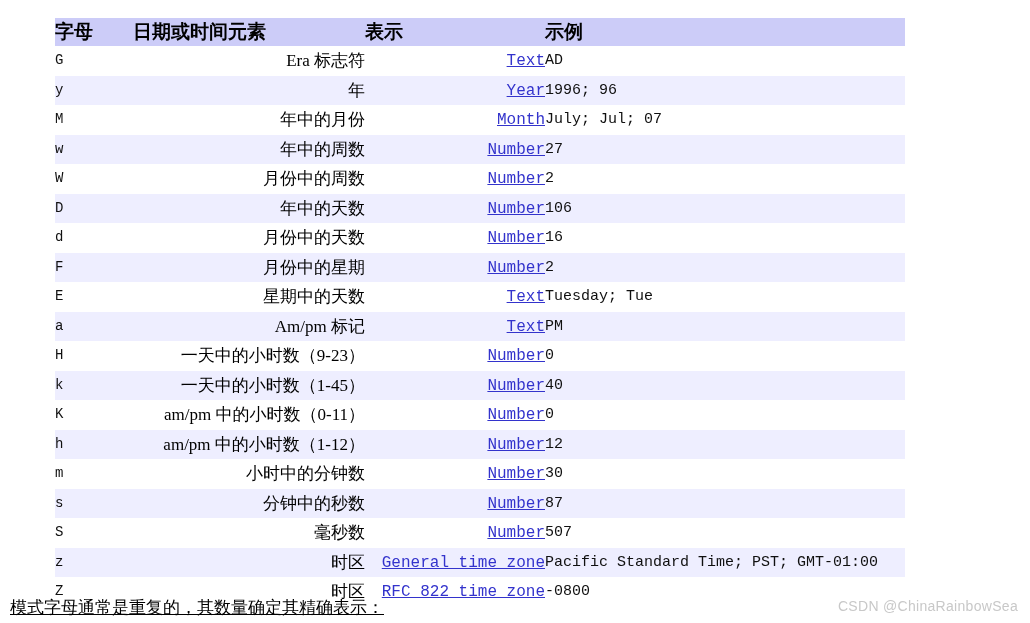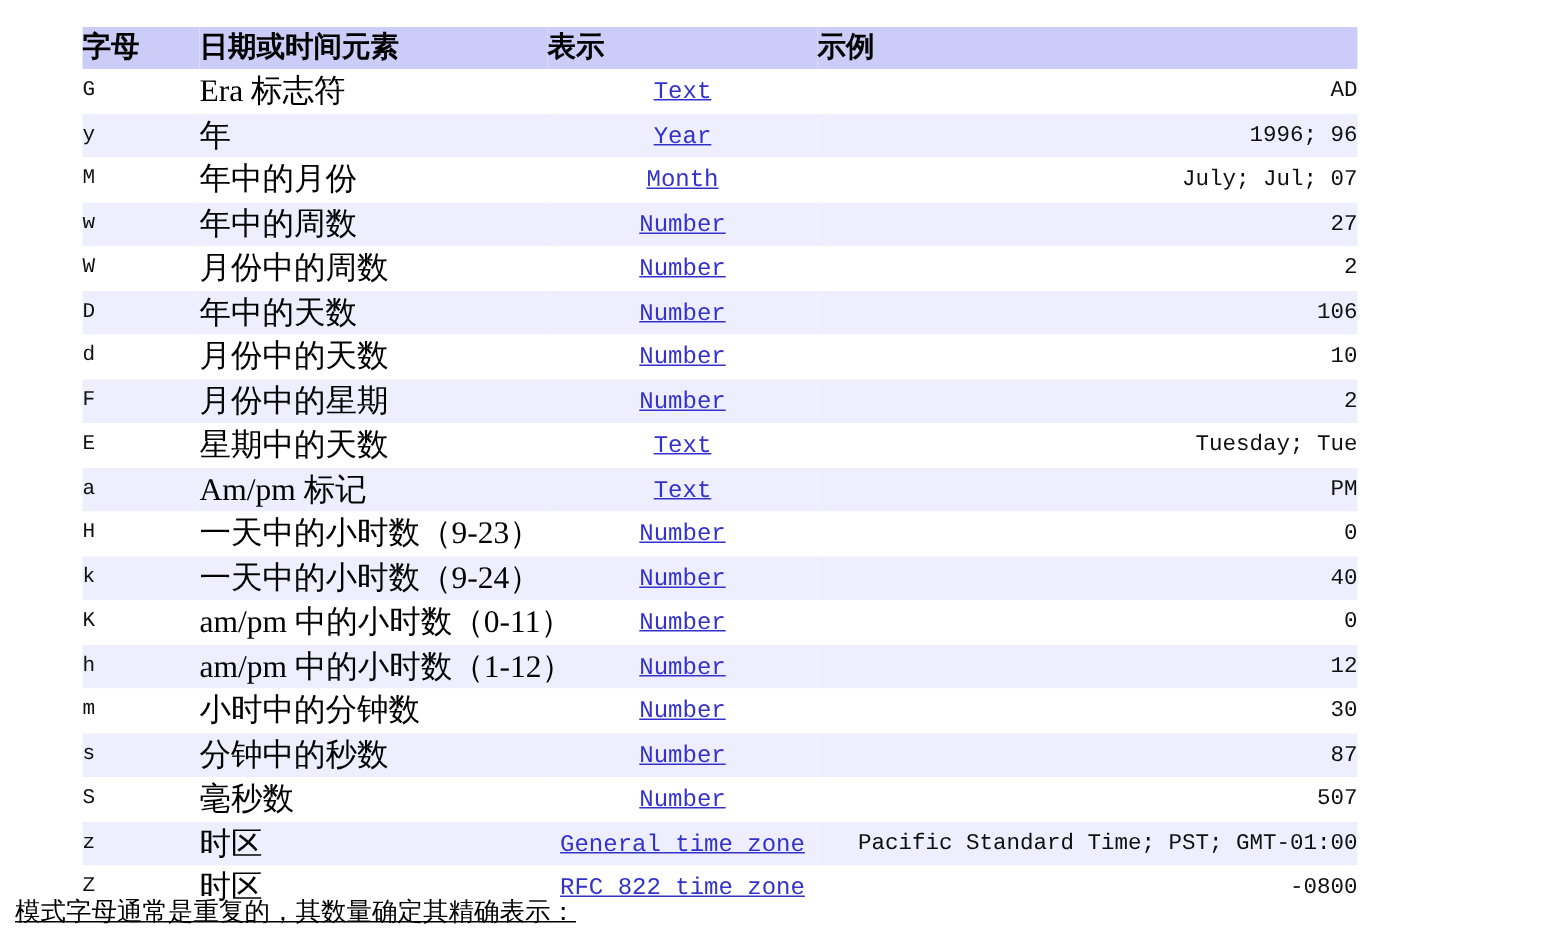--- a/index.html
+++ b/index.html
@@ -60,40 +60,40 @@
   .pattern-table tbody tr.row-odd  td { background: #eeeeff; }
 
   .cell-letter {
     font-family: "Liberation Mono", "DejaVu Sans Mono", monospace;
     font-size: 14px;
     color: #101010;
     text-align: left;
   }
   .cell-element {
     font-family: "Liberation Serif", "DejaVu Serif", serif;
-    font-size: 21px;
+    font-size: 17px;
     color: #000000;
-    text-align: left;
+    text-align: right;
   }
   .cell-present {
-    text-align: center;
+    text-align: right;
     font-size: 17px;
   }
   .cell-present .tlink {
     font-family: "Liberation Mono", "DejaVu Sans Mono", monospace;
     font-size: 16px;
     color: #3333cc;
     text-decoration: underline;
     cursor: pointer;
   }
   .cell-example {
     font-family: "Liberation Mono", "DejaVu Sans Mono", monospace;
     font-size: 15px;
     color: #101010;
-    text-align: right;
+    text-align: left;
   }
 
   .caption {
     position: absolute;
     left: 10px;
     top: 596px;
     font-family: "Liberation Serif", "DejaVu Serif", serif;
     font-size: 17px;
     color: #000000;
     white-space: nowrap;
@@ -166,21 +166,21 @@
         <tr class="row-odd">
           <td class="cell-letter">D</td>
           <td class="cell-element">年中的天数</td>
           <td class="cell-present"><span class="tlink">Number</span></td>
           <td class="cell-example">106</td>
         </tr>
         <tr class="row-even">
           <td class="cell-letter">d</td>
           <td class="cell-element">月份中的天数</td>
           <td class="cell-present"><span class="tlink">Number</span></td>
-          <td class="cell-example">10</td>
+          <td class="cell-example">16</td>
         </tr>
         <tr class="row-odd">
           <td class="cell-letter">F</td>
           <td class="cell-element">月份中的星期</td>
           <td class="cell-present"><span class="tlink">Number</span></td>
           <td class="cell-example">2</td>
         </tr>
         <tr class="row-even">
           <td class="cell-letter">E</td>
           <td class="cell-element">星期中的天数</td>
@@ -194,21 +194,21 @@
           <td class="cell-example">PM</td>
         </tr>
         <tr class="row-even">
           <td class="cell-letter">H</td>
           <td class="cell-element">一天中的小时数（9-23）</td>
           <td class="cell-present"><span class="tlink">Number</span></td>
           <td class="cell-example">0</td>
         </tr>
         <tr class="row-odd">
           <td class="cell-letter">k</td>
-          <td class="cell-element">一天中的小时数（9-24）</td>
+          <td class="cell-element">一天中的小时数（1-45）</td>
           <td class="cell-present"><span class="tlink">Number</span></td>
           <td class="cell-example">40</td>
         </tr>
         <tr class="row-even">
           <td class="cell-letter">K</td>
           <td class="cell-element">am/pm 中的小时数（0-11）</td>
           <td class="cell-present"><span class="tlink">Number</span></td>
           <td class="cell-example">0</td>
         </tr>
         <tr class="row-odd">
@@ -245,14 +245,15 @@
           <td class="cell-letter">Z</td>
           <td class="cell-element">时区</td>
           <td class="cell-present"><span class="tlink">RFC 822 time zone</span></td>
           <td class="cell-example">-0800</td>
         </tr>
       </tbody>
   </table>
 
   <div class="caption">模式字母通常是重复的，其数量确定其精确表示：</div>
 
+  <div class="watermark">CSDN @ChinaRainbowSea</div>
 
 </div>
 
 </body></html>

